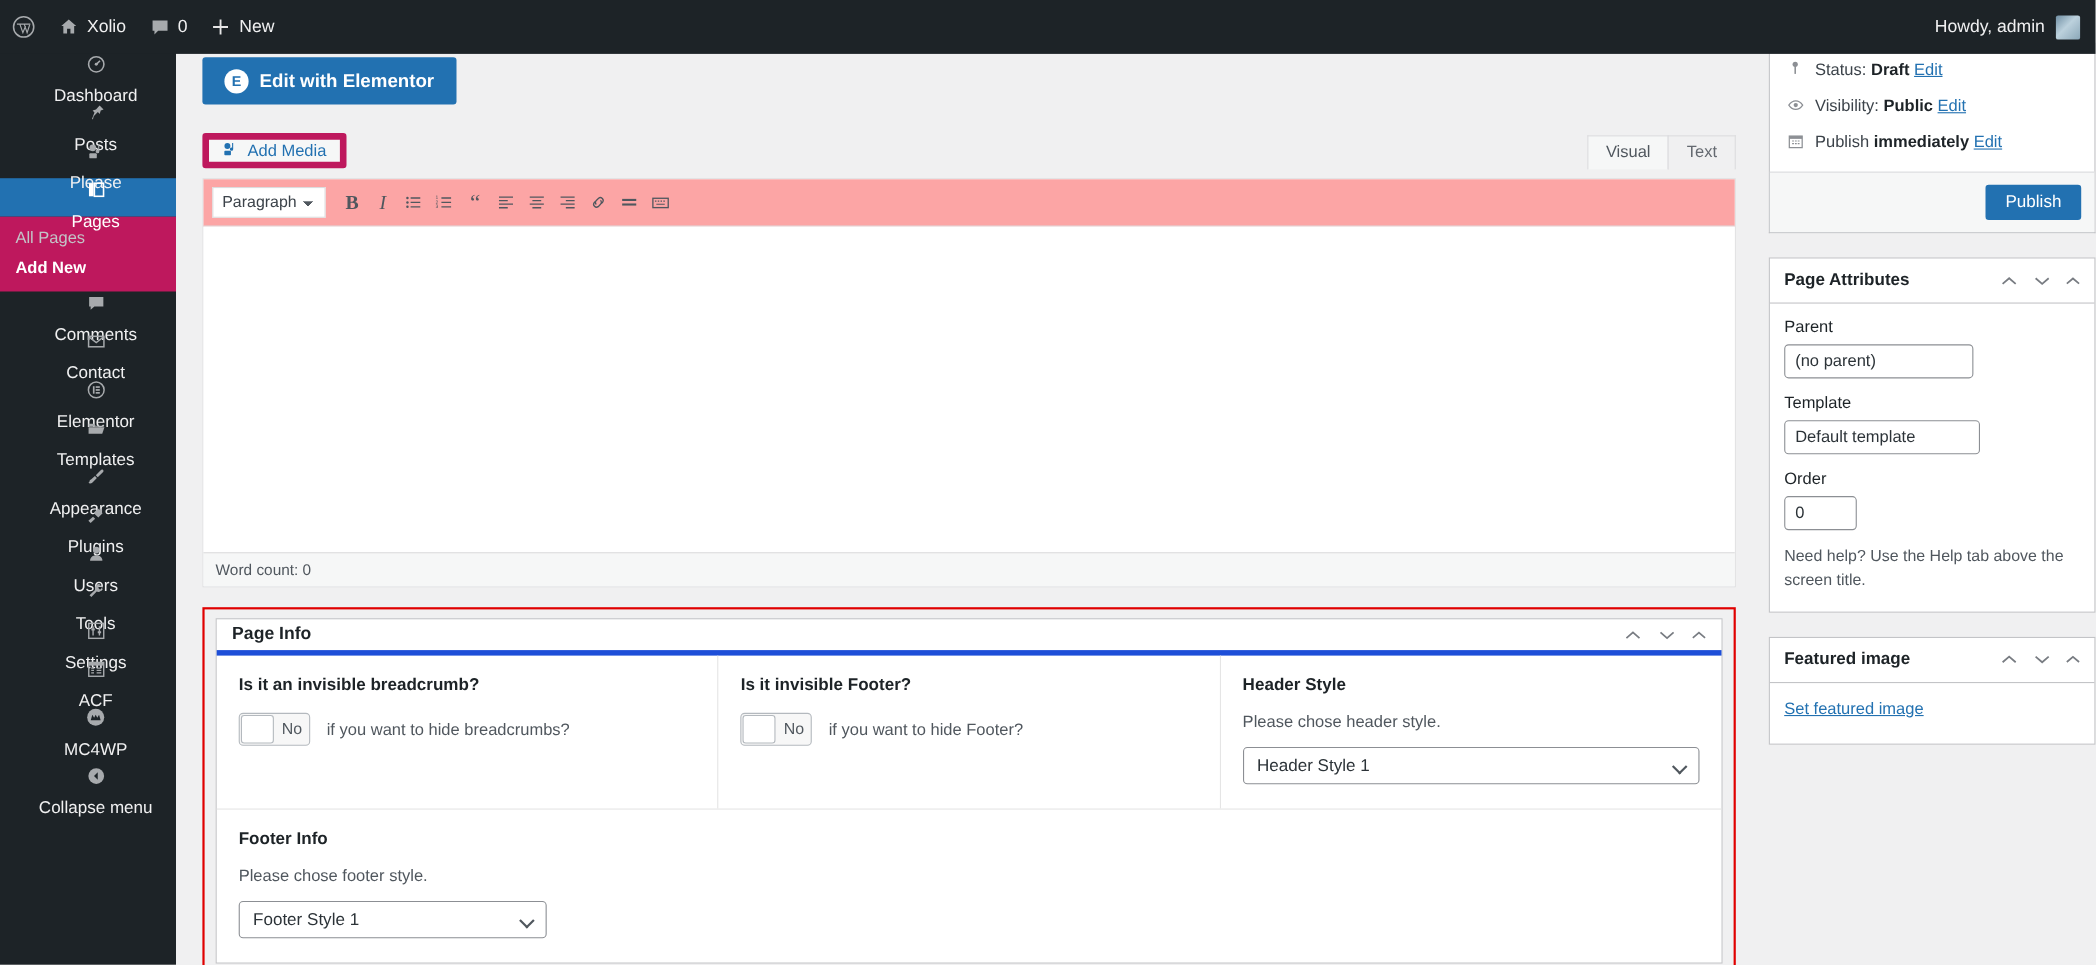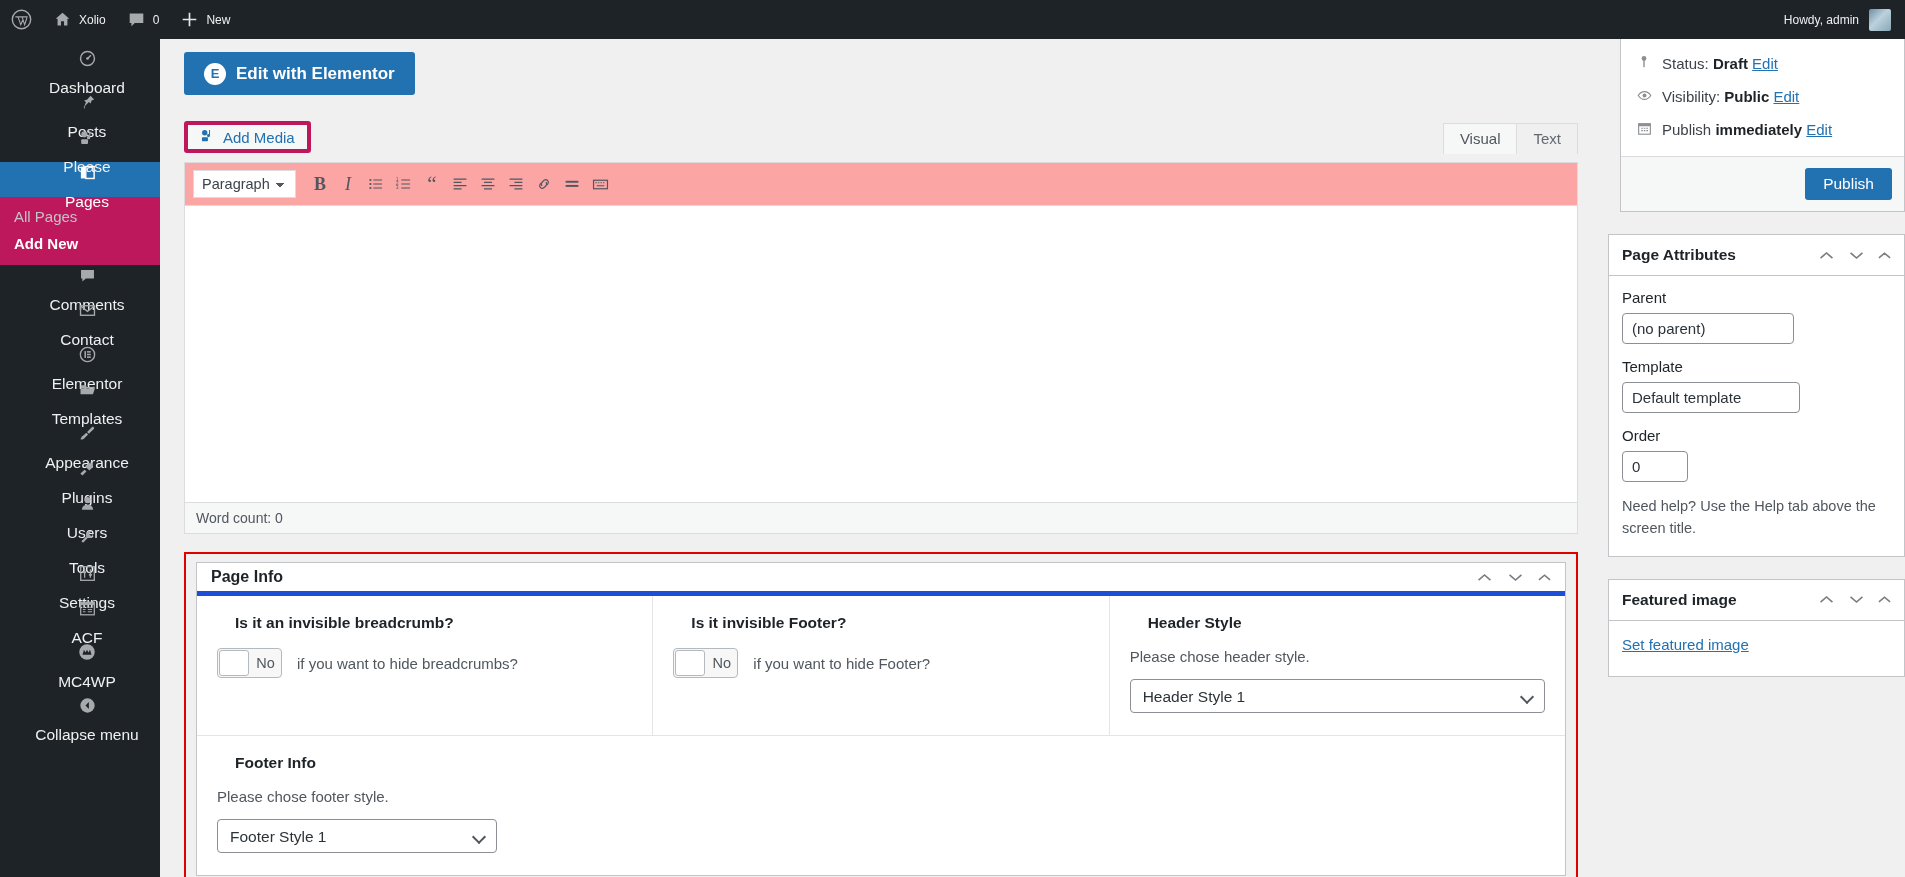--- a/index.html
+++ b/index.html
@@ -6,25 +6,25 @@
   html, body {
     width: 1905px; height: 877px;
     font-family: "Liberation Sans", sans-serif;
     font-size: 16px;
     background: #f0f0f1;
     overflow: hidden;
   }
   
   #adminbar {
     position: absolute; top: 0; left: 0;
-    width: 1905px; height: 39px;
+    width: 1905px; height: 49px;
     background: #1d2327;
     color: #f0f0f1;
     display: flex; align-items: center;
-    font-size: 12px;
+    font-size: 16px;
     z-index: 50;
   }
   .ab-item {
     display: flex; align-items: center; gap: 8px;
     height: 39px; padding: 0 11px;
     color: #f0f0f1; cursor: pointer; white-space: nowrap;
   }
   .ab-item svg { display: block; }
   .ab-spacer { flex: 1; }
   .ab-right { display: flex; align-items: center; gap: 10px; padding-right: 14px; }
@@ -80,21 +80,21 @@
     width: 22px; height: 22px; border-radius: 50%;
     background: #fff; color: #2271b1;
     display: flex; align-items: center; justify-content: center;
     font-size: 13px; font-weight: bold;
   }
   
   .editor-wrap { margin-top: 26px; position: relative; }
   .add-media-row { display: flex; align-items: center; }
   .add-media {
     display: inline-flex; align-items: center; gap: 8px;
-    border: 4px solid #be185d; color: #2271b1;
+    border: 6px solid #be185d; color: #2271b1;
     background: #f6f7f7; border-radius: 3px;
     height: 32px; padding: 0 12px;
     font-size: 15px; cursor: pointer; justify-content: space-between;
   }
   .ed-tabs { position: absolute; right: 0; top: 2px; display: flex; }
   .ed-tab {
     border: 1px solid #dcdcde; border-bottom: none;
     background: #f0f0f1; color: #646970;
     padding: 6px 16px 7px 16px; font-size: 15px; cursor: pointer;
     margin-left: -1px;
@@ -145,21 +145,21 @@
     padding: 5px 14px; font-size: 16px; font-weight: bold; color: #1d2327;
   }
   .pb-head .handles { margin-left: auto; display: flex; align-items: center; gap: 14px; color: #787c82; }
   .hbtn { cursor: pointer; display: flex; align-items: center; }
   .pi-row { display: flex; }
   .pi-col {
     flex: 1 1 0; padding: 18px 20px 22px 20px;
     border-right: 1px solid #e5e5e5;
   }
   .pi-col:last-child { border-right: none; }
-  .pi-label { font-size: 15.5px; font-weight: bold; color: #1d2327; margin-bottom: 16px; margin-left: 18px; }
+  .pi-label { font-size: 15.5px; font-weight: bold; color: #1d2327; margin-bottom: 16px; }
   .pi-desc { font-size: 15px; color: #50575e; }
   .pi-controls { display: flex; align-items: center; gap: 15px; }
   .toggle {
     display: flex; align-items: center;
     width: 65px; height: 30px;
     border: 1px solid #b4b9be; border-radius: 4px;
     background: #f7f7f7; cursor: pointer; overflow: hidden;
   }
   .toggle .knob { width: 30px; height: 26px; background: #fff; border: 1px solid #b4b9be; border-radius: 3px; margin: 1px; }
   .toggle .tlabel { flex: 1; text-align: center; font-size: 14.5px; color: #50575e; }
@@ -614,21 +614,21 @@
               </select>
             </div>
           </div>
         </div>
       </div>
     </div>
   </div>
 
   <div id="postbox-container-1">
 
-    <div class="side-box" style="border-top:none;margin-left:12px;">
+    <div class="side-box" style="border-top:none;">
       <div class="publish-inner">
         <div class="misc-row">
           <span class="mi">
             <svg width="14" height="14" viewBox="0 0 20 20">
                 <circle cx="10" cy="5" r="3.4" fill="currentColor"></circle>
                 <rect x="9" y="7.4" width="2" height="10" fill="currentColor"></rect>
               </svg>
           </span>
           <span>
             <span>Status:</span>

